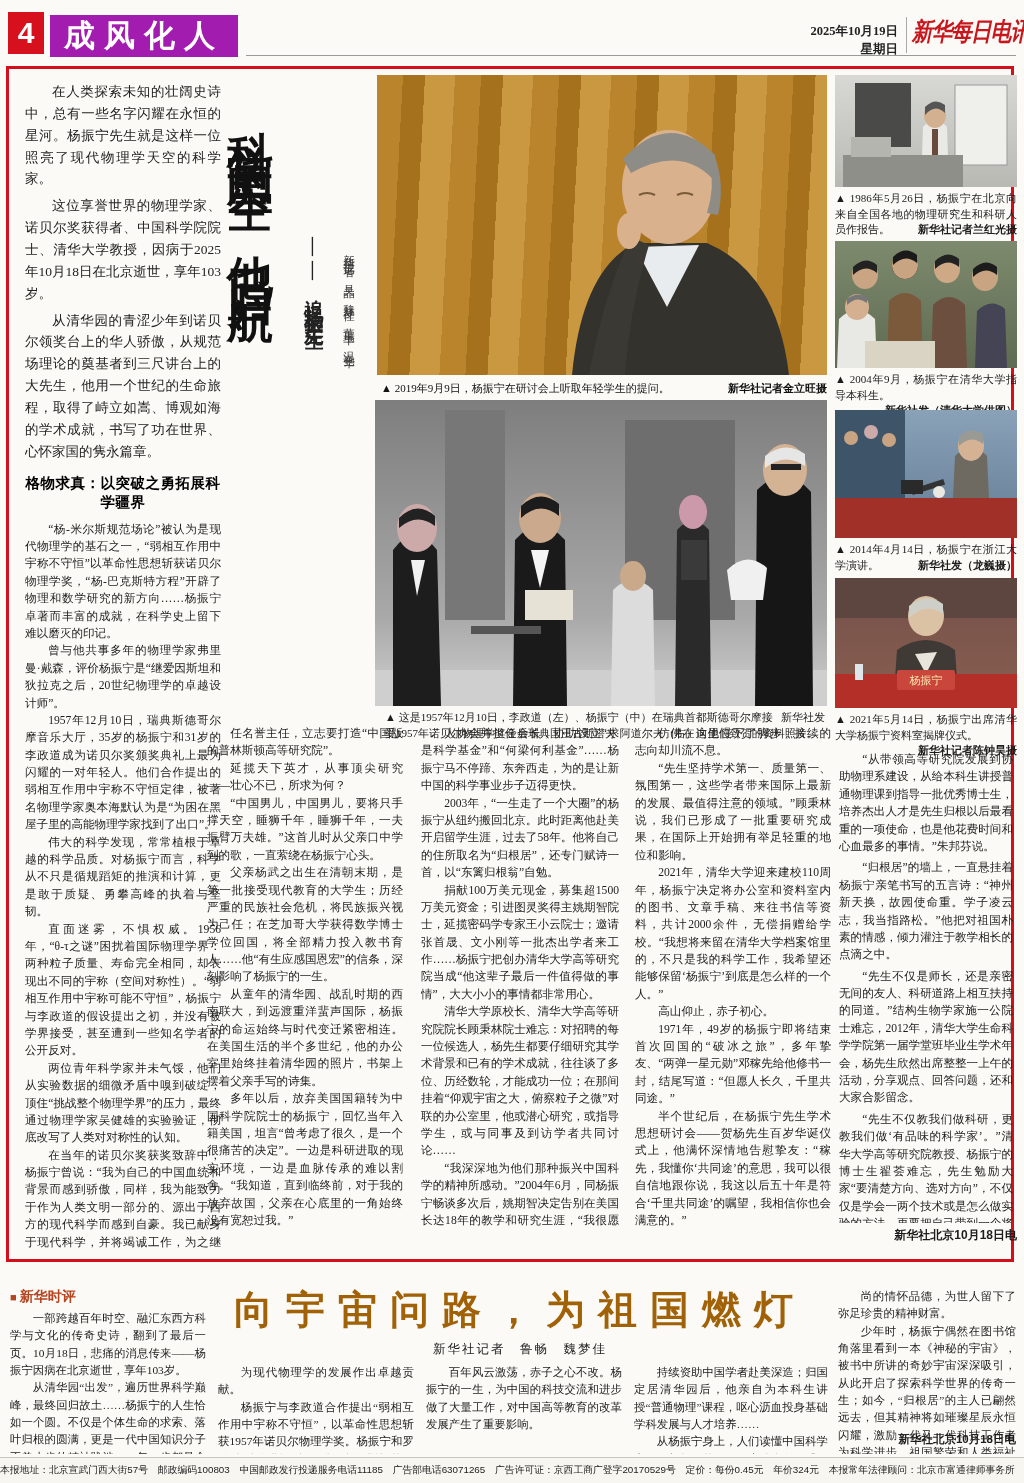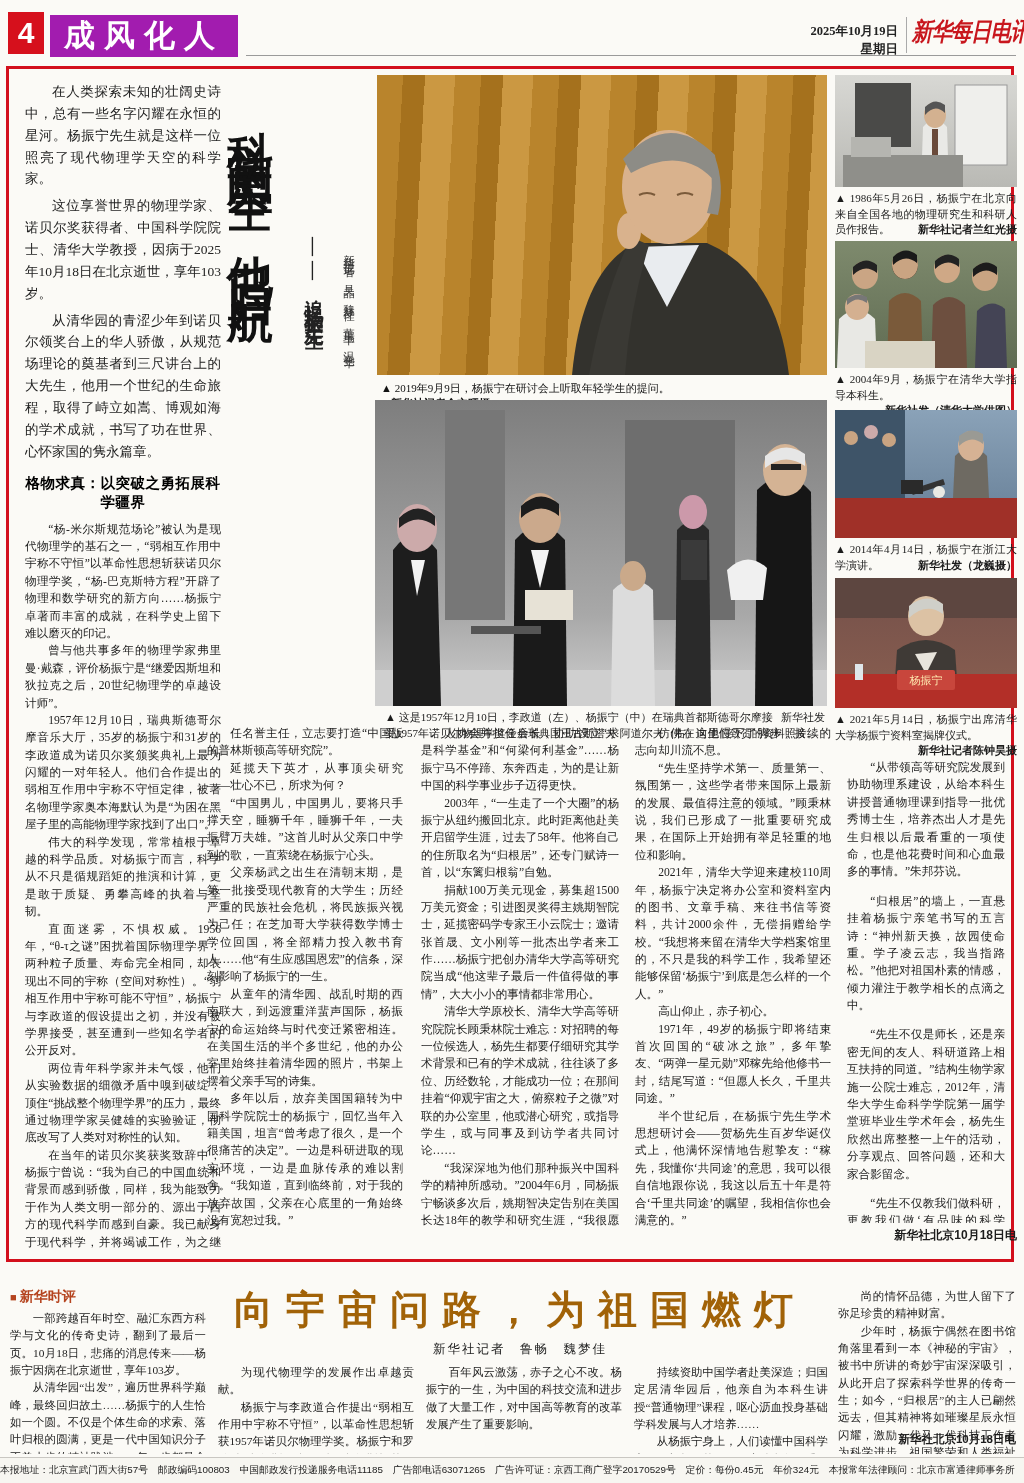--- a/index.html
+++ b/index.html
@@ -27,34 +27,34 @@
   .sub-v{position:absolute;left:96px;top:150px;height:440px;writing-mode:vertical-rl;font-size:19px;font-weight:bold;letter-spacing:5px;color:#222;}
   .by-v{position:absolute;left:136px;top:158px;height:420px;writing-mode:vertical-rl;font-size:11.5px;letter-spacing:3px;color:#333;}
   
   .photo{overflow:hidden;background:#ccc;}
   .photo svg{display:block;}
   .p-main{left:368px;top:6px;width:450px;height:300px;background:repeating-linear-gradient(93deg,#c08a30 0 26px,#a9751f 26px 48px,#d4a149 48px 78px);}
   .p-nobel{left:366px;top:331px;width:452px;height:306px;background:linear-gradient(#7e7e7e,#a8a8a8 70%,#cfcfcf);}
   .cap{display:flex;justify-content:space-between;align-items:flex-start;font-size:11px;line-height:1.4;color:#111;}
   .cap .c-txt{text-align:left;}
   .cap .c-credit{font-family:"Liberation Sans",sans-serif;font-weight:bold;white-space:nowrap;margin-left:10px;font-size:11px;}
-  .cap-1{left:372px;top:312px;width:446px;flex-direction:column;}
+  .cap-1{left:372px;top:312px;width:446px;}
   .cap-nobel{left:376px;top:641px;width:440px;display:block;font-size:11px;line-height:1.45;}
   .cap-nobel .c-credit{float:right;}
   .colM{top:656px;height:506px;overflow:hidden;}
   .c2{left:198px;width:196px;}
   .c3{left:412px;width:198px;}
   .c4{left:626px;width:196px;}
   
   .rail{left:826px;top:6px;width:182px;height:1178px;}
   .r-photo{position:absolute;left:0;width:182px;}
   .r-cap{position:absolute;left:0;width:182px;font-size:11px;line-height:1.42;text-align:justify;word-break:break-all;}
   .r-cap .c-credit{font-family:"Liberation Sans",sans-serif;font-weight:bold;float:right;font-size:11px;}
   .r-text{position:absolute;left:0;top:672px;width:182px;height:476px;overflow:hidden;}
-  .r-text p{font-size:11.6px;line-height:1.5;text-indent:2em;margin:12px;text-align:justify;word-break:break-all;}
+  .r-text p{font-size:11.6px;line-height:1.5;text-indent:2em;margin:4px;text-align:justify;word-break:break-all;}
   .dateline{position:absolute;left:0;top:1152px;width:182px;text-align:right;font-weight:bold;font-size:12px;font-family:"Liberation Sans",sans-serif;}
   
   .comm-label{position:absolute;left:10px;top:1288px;font-size:14px;font-weight:bold;color:#b5441f;font-family:"Liberation Sans",sans-serif;text-align:right;}
   .comm-label::before{content:"■";margin-right:3px;font-size:11px;}
   .comm-hl{position:absolute;left:230px;top:1283px;width:580px;text-align:center;font-size:39px;font-weight:bold;letter-spacing:13px;color:#a16207;white-space:nowrap;}
   .comm-by{position:absolute;left:230px;top:1341px;width:580px;text-align:center;font-size:12.5px;letter-spacing:2px;color:#222;}
   .comm-col{position:absolute;overflow:hidden;}
   .comm-col p{font-size:11.4px;line-height:1.52;text-indent:2em;margin:0;text-align:justify;word-break:break-all;color:#222;}
   .cc1{left:10px;top:1310px;width:196px;height:144px;}
   .cc2{left:218px;top:1364px;width:196px;height:90px;}

